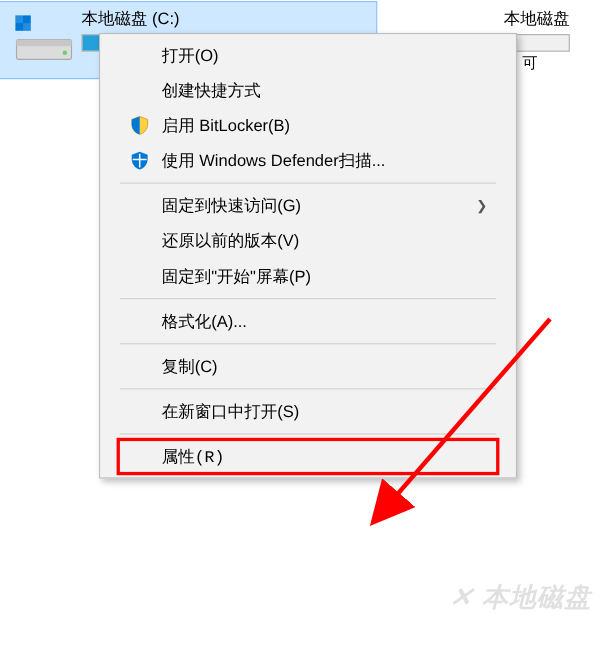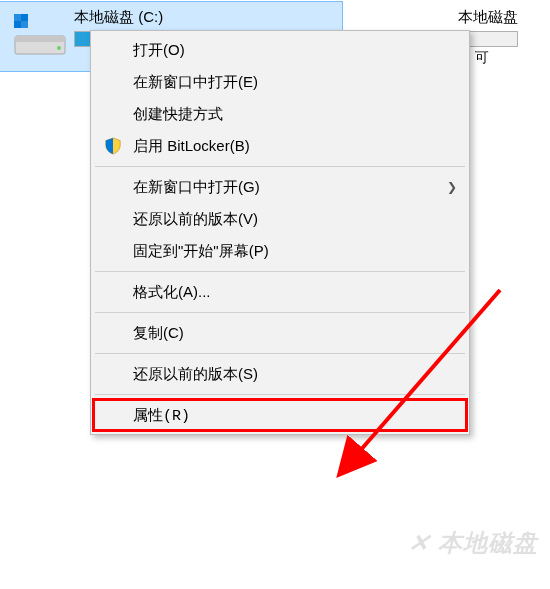--- a/index.html
+++ b/index.html
@@ -55,21 +55,21 @@
 
   
   .context-menu {
     position: absolute;
     top: 30px;
     left: 90px;
     width: 380px;
     background: #f2f2f2;
     border: 1px solid #bdbdbd;
     box-shadow: 3px 3px 6px rgba(0,0,0,0.25);
-    padding: 3px 2px;
+    padding: 3px 16px;
   }
   .menu-item {
     display: flex;
     align-items: center;
     height: 32px;
     padding: 0 28px 0 40px;
     position: relative;
     cursor: default;
     white-space: nowrap;
   }
@@ -152,39 +152,46 @@
     </div>
   </div>
 </div>
 
 <div class="context-menu">
 
   <div class="menu-item">
     <span>打开(O)</span>
   </div>
   <div class="menu-item">
-    <span>在新窗口中打开(E)</span>
-  </div>
-  <div class="menu-item">
     <span>创建快捷方式</span>
   </div>
   <div class="menu-item">
     <span class="icon">
       <svg viewBox="0 0 20 20" width="18" height="18">
         <path d="M10 1 L18 4 V9 C18 14 14 18 10 19 C6 18 2 14 2 9 V4 Z" fill="#ffd042" stroke="#b78400" stroke-width="0.6"></path>
         <path d="M10 1 L10 19 C6 18 2 14 2 9 V4 Z" fill="#0078d7"></path>
       </svg>
     </span>
     <span>启用 BitLocker(B)</span>
   </div>
-
-  <div class="menu-sep"></div>
-
-  <div class="menu-item">
-    <span>在新窗口中打开(G)</span>
+  <div class="menu-item">
+    <span class="icon">
+      <svg viewBox="0 0 20 20" width="18" height="18">
+        <path d="M10 1 L18 4 V9 C18 14 14 18 10 19 C6 18 2 14 2 9 V4 Z" fill="#0078d7"></path>
+        <path d="M10 3 L10 17" stroke="#fff" stroke-width="1.5"></path>
+        <path d="M3 9 L17 9" stroke="#fff" stroke-width="1.5"></path>
+      </svg>
+    </span>
+    <span>使用 Windows Defender扫描...</span>
+  </div>
+
+  <div class="menu-sep"></div>
+
+  <div class="menu-item">
+    <span>固定到快速访问(G)</span>
     <span class="chevron">❯</span>
   </div>
   <div class="menu-item">
     <span>还原以前的版本(V)</span>
   </div>
   <div class="menu-item">
     <span>固定到"开始"屏幕(P)</span>
   </div>
 
   <div class="menu-sep"></div>
@@ -195,21 +202,21 @@
 
   <div class="menu-sep"></div>
 
   <div class="menu-item">
     <span>复制(C)</span>
   </div>
 
   <div class="menu-sep"></div>
 
   <div class="menu-item">
-    <span>还原以前的版本(S)</span>
+    <span>在新窗口中打开(S)</span>
   </div>
 
   <div class="menu-sep"></div>
 
   <div class="menu-item highlighted">
     <span>属性(R)</span>
   </div>
 </div>
 
 <svg class="arrow-svg">

